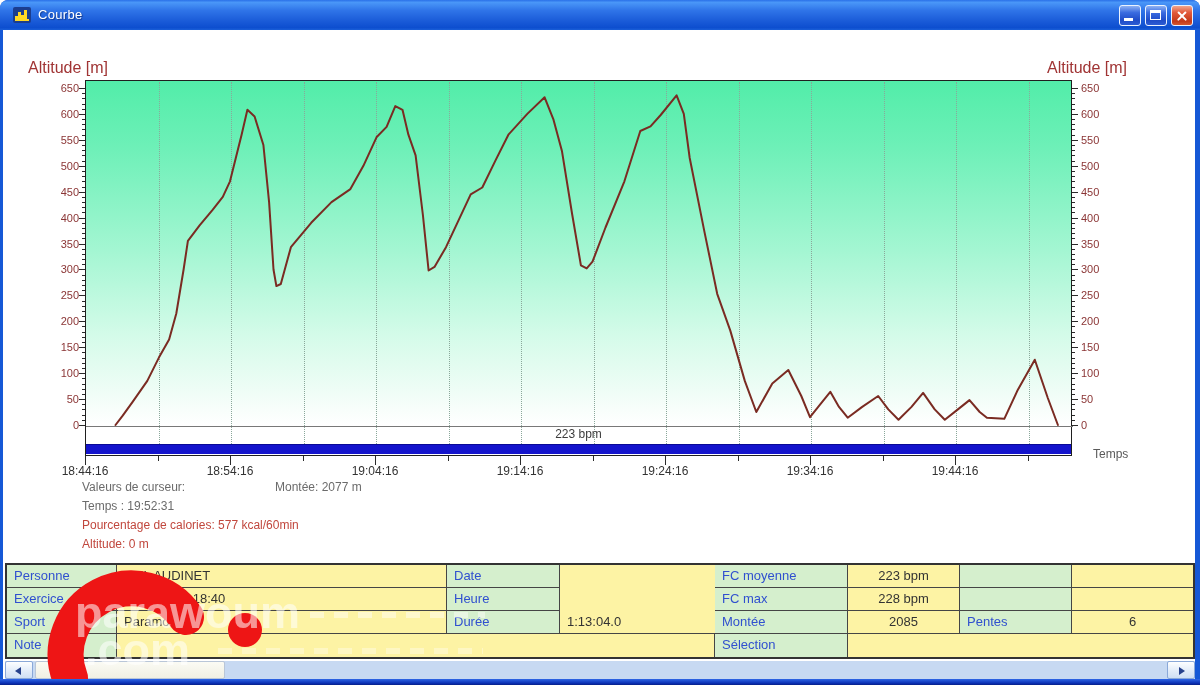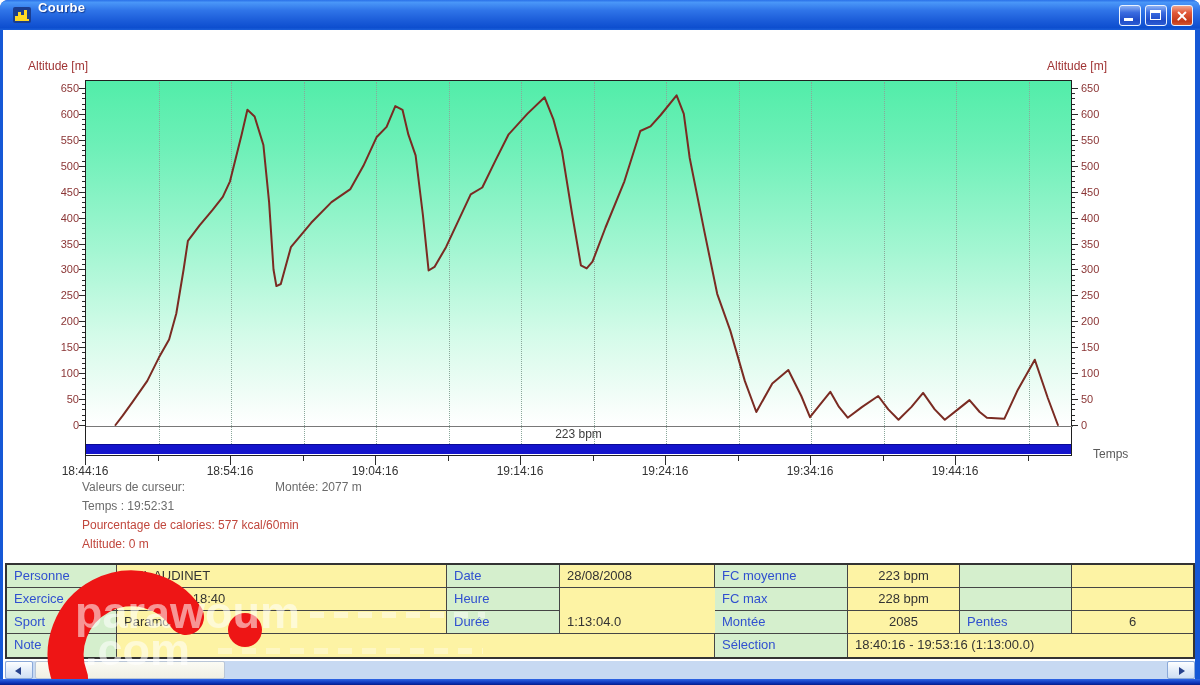--- a/index.html
+++ b/index.html
@@ -9,35 +9,35 @@
     font-family:"Liberation Sans",sans-serif;
     background:#1558d6;border-radius:8px 8px 0 0;
   }
   .titlebar{
     position:absolute;left:0;top:0;width:1200px;height:30px;
     background:linear-gradient(180deg,#2a70e8 0%,#4a97f8 8%,#2f74e8 35%,#1a5bd8 70%,#0d4ecf 92%,#1a5fd8 100%);
     border-radius:7px 7px 0 0;
   }
   .title-icon{position:absolute;left:13px;top:7px;width:18px;height:16px;}
   .title-text{
-    position:absolute;left:38px;top:0;color:#fff;font-size:13px;font-weight:bold;
+    position:absolute;left:38px;top:7px;color:#fff;font-size:13px;font-weight:normal;
     text-shadow:1px 1px 1px #143a8f;letter-spacing:.3px;
   }
   .tb-btn{position:absolute;top:5px;width:22px;height:21px;border-radius:3px;border:1px solid #eaf2ff;}
   .btn-blue{background:linear-gradient(180deg,#8db1f3 0%,#3a6be0 35%,#1f4cc8 75%,#2d5cd4 100%);}
   .btn-red{background:linear-gradient(180deg,#f2a58c 0%,#e2593a 35%,#c43a1a 80%,#d6562f 100%);}
   .glyph-min{position:absolute;left:4px;bottom:4px;width:9px;height:3px;background:#fff;}
   .glyph-max{position:absolute;left:4px;top:4px;width:11px;height:10px;border:1px solid #fff;border-top:3px solid #fff;}
   .glyph-x1,.glyph-x2{position:absolute;left:4px;top:9px;width:12px;height:2.4px;background:#fff;border-radius:1px;}
   .glyph-x1{transform:rotate(45deg);} .glyph-x2{transform:rotate(-45deg);}
   .client{position:absolute;left:3px;top:30px;width:1192px;height:649px;background:#fff;}
   .bottom-edge{position:absolute;left:0;bottom:0;width:1200px;height:6px;background:linear-gradient(180deg,#2e66e6 0%,#0a2fb4 70%,#071f86 100%);}
 
   
-  .axis-title{position:absolute;font-size:12px;color:#a03434;}
+  .axis-title{position:absolute;font-size:16px;color:#a03434;}
   .x-axis-title{position:absolute;font-size:12px;color:#5a5a5a;}
   .plot{
     position:absolute;left:82px;top:50px;width:987px;height:376px;
     border:1px solid #1f1f1f;
     background:linear-gradient(180deg,#52eda9 0%,#6ef0b8 18%,#a3f6d2 45%,#d4fbe9 68%,#f1fdf7 84%,#ffffff 92%,#ffffff 100%);
   }
   .gridline{position:absolute;width:0;border-left:1px dotted #8aa79a;top:1px;}
   .zero-line{position:absolute;height:1px;background:#787878;}
   .hr-bar{position:absolute;height:10px;background:#1414cc;border-top:1px solid #0a0a96;}
   .band-label{position:absolute;left:82px;width:987px;text-align:center;top:397px;font-size:12px;color:#3c3c3c;}
@@ -309,21 +309,20 @@
     <div class="cur cur-gray" style="left:79px;top:450px;">Valeurs de curseur:</div>
     <div class="cur cur-gray" style="left:272px;top:450px;">Montée: 2077 m</div>
     <div class="cur cur-gray" style="left:79px;top:469px;">Temps : 19:52:31</div>
     <div class="cur cur-red" style="left:79px;top:488px;">Pourcentage de calories: 577 kcal/60min</div>
     <div class="cur cur-red" style="left:79px;top:507px;">Altitude: 0 m</div>
 
     <div class="dtable" id="dtable">
         <div class="tcell tcell-l" style="left: 0px; top: 0px; width: 110px;">Personne</div>
         <div class="tcell tcell-v" style="left: 110px; top: 0px; width: 330px;">6RiL AUDINET</div>
         <div class="tcell tcell-l" style="left: 440px; top: 0px; width: 113px;">Date</div>
-        <div class="tcell tcell-v" style="left: 553px; top: 0px; width: 155px;">28/08/2008</div>
         <div class="tcell tcell-l" style="left: 708px; top: 0px; width: 133px;">FC moyenne</div>
         <div class="tcell tcell-v tcell-c" style="left: 841px; top: 0px; width: 112px;">223 bpm</div>
         <div class="tcell tcell-l" style="left: 953px; top: 0px; width: 112px;"></div>
         <div class="tcell tcell-v" style="left: 1065px; top: 0px; width: 121px; border-right: none;"></div>
         <div class="tcell tcell-l" style="left: 0px; top: 23px; width: 110px;">Exercice</div>
         <div class="tcell tcell-v" style="left: 110px; top: 23px; width: 330px;">28/08/2008 18:40</div>
         <div class="tcell tcell-l" style="left: 440px; top: 23px; width: 113px;">Heure</div>
         <div class="tcell tcell-l" style="left: 708px; top: 23px; width: 133px;">FC max</div>
         <div class="tcell tcell-v tcell-c" style="left: 841px; top: 23px; width: 112px;">228 bpm</div>
         <div class="tcell tcell-l" style="left: 953px; top: 23px; width: 112px;"></div>
@@ -332,21 +331,20 @@
         <div class="tcell tcell-v" style="left: 110px; top: 46px; width: 330px;">Paramoteur</div>
         <div class="tcell tcell-l" style="left: 440px; top: 46px; width: 113px;">Durée</div>
         <div class="tcell tcell-v" style="left: 553px; top: 46px; width: 171px;">1:13:04.0</div>
         <div class="tcell tcell-l" style="left: 708px; top: 46px; width: 133px;">Montée</div>
         <div class="tcell tcell-v tcell-c" style="left: 841px; top: 46px; width: 112px;">2085</div>
         <div class="tcell tcell-l" style="left: 953px; top: 46px; width: 112px;">Pentes</div>
         <div class="tcell tcell-v tcell-c" style="left: 1065px; top: 46px; width: 121px; border-right: none;">6</div>
         <div class="tcell tcell-l" style="left: 0px; top: 69px; width: 110px; border-bottom: none;">Note</div>
         <div class="tcell tcell-v" style="left: 110px; top: 69px; width: 598px; border-bottom: none;"></div>
         <div class="tcell tcell-l" style="left: 708px; top: 69px; width: 133px; border-bottom: none;">Sélection</div>
-        <div class="tcell tcell-v" style="left: 841px; top: 69px; width: 345px; border-right: none; border-bottom: none;">18:40:16 - 19:53:16 (1:13:00.0)</div>
       </div>
 
     <div class="scrollbar">
       <div class="sb-btn" style="left:0;">
         <span class="sb-tri tri-left"></span>
       </div>
       <div class="sb-thumb"></div>
       <div class="sb-btn" style="left:1162px;">
         <span class="sb-tri tri-right"></span>
       </div>

